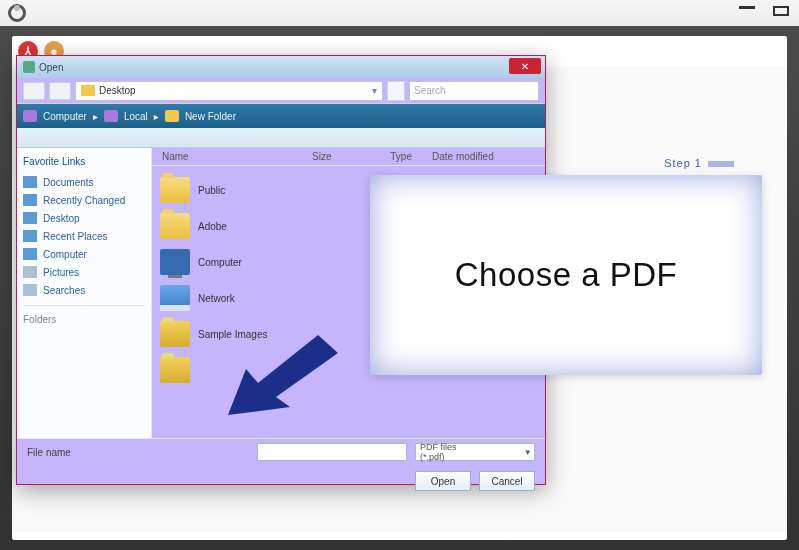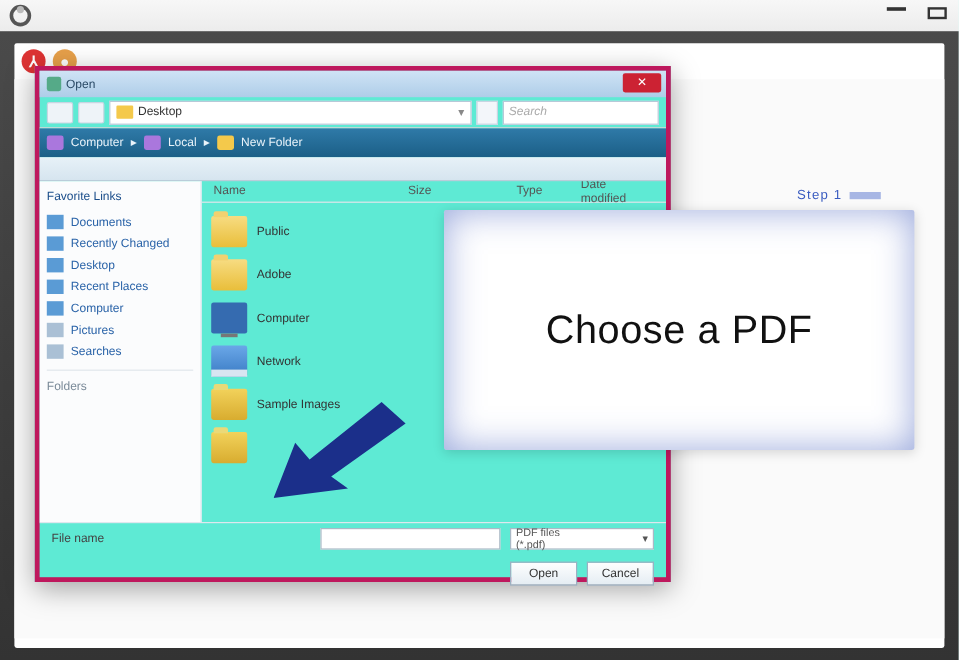--- a/index.html
+++ b/index.html
@@ -18,52 +18,52 @@
 
   .toolbar-strip { height:30px; display:flex; align-items:center; gap:6px; padding:4px 6px;}
   .tb-icon { width:20px; height:20px; border-radius:50%; display:flex; align-items:center; justify-content:center; font-size:13px; font-weight:bold;}
   .tb-red { background:#d33; color:#fff;}
   .tb-orange { background:#e7a04a; color:#fff;}
 
   .content-area { position:absolute; top:30px; left:0; right:0; bottom:8px; background:#fafafa;}
   .content-area::after{ content:""; position:absolute; right:26px; top:150px; width:8px; height:38px; background:#2a7bd0;}
 
   
-  .file-dialog { position:absolute; left:29px; top:55px; width:530px; height:430px; background:#5eead4; border:4px solid #be185d; box-shadow:0 6px 22px rgba(0,0,0,.35); font-size:11px;}
+  .file-dialog { position:absolute; left:16px; top:55px; width:530px; height:430px; background:#c4b5fd; border:1px solid #be185d; box-shadow:0 6px 22px rgba(0,0,0,.35); font-size:11px;}
   .fd-title { height:22px; background:linear-gradient(#cfe3f5,#aecde8); display:flex; align-items:center; padding:0 6px; gap:4px; position:relative;}
   .fd-title .t-icon{ width:12px; height:12px; background:#5a8; border-radius:2px;}
   .fd-title .t-label{ color:#2a4a66; font-size:10px;}
   .fd-close { position:absolute; right:4px; top:2px; width:32px; height:16px; background:#c23; border-radius:2px; display:flex; align-items:center; justify-content:center; color:#fff; font-size:10px;}
 
   .fd-path { height:26px; border-bottom:1px solid #d6d6d6; display:flex; align-items:center; padding:0 6px; gap:4px;}
   .nav-btn { width:22px; height:18px; background:#eef3f8; border:1px solid #c7d5e2; border-radius:2px;}
   .path-box { flex:1; height:20px; border:1px solid #b7c9d8; background:#fff; display:flex; align-items:center; padding:0 5px; gap:4px;}
   .path-box .folder-mini{ width:14px; height:11px; background:#f4c94b; border-radius:1px;}
   .path-box span{ color:#333; font-size:10px;}
   .sep-btn{ width:18px; height:20px; border:1px solid #c7d5e2; background:#f3f6fa;}
-  .search-box{ width:130px; height:20px; border:1px solid #b7c9d8; background:#fff; display:flex; align-items:center; padding:0 4px; color:#aaa; font-size:10px; font-style:italic;}
+  .search-box{ width:130px; height:20px; border:1px solid #b7c9d8; background:#fff; display:flex; align-items:center; padding:0 4px; color:#aaa; font-size:10px; }
 
   .fd-breadcrumb{ height:24px; background:linear-gradient(#2f7aa8,#1b5f87); display:flex; align-items:center; padding:0 6px; gap:6px; color:#e9f3fa; font-size:10px;}
   .bc-ico{ width:14px; height:12px; background:#a7d; border-radius:2px;}
   .bc-ico.y{ background:#f4c94b;}
 
   .fd-toolbar{ height:20px; background:linear-gradient(#e7f1f8,#d6e5ef); border-bottom:1px solid #b9cdd9;}
 
   .fd-main{ position:absolute; top:92px; left:0; right:0; bottom:46px; display:flex;}
 
   .fd-sidebar{ width:135px; border-right:1px solid #dfe7ee; padding:6px 4px; overflow:hidden; background:#fbfcfd;}
   .sb-head{ font-size:10px; color:#1a4d8a; padding:2px 2px 6px; font-weight:400;}
   .sb-item{ display:flex; align-items:center; gap:6px; padding:3px 2px; color:#2a63a8; font-size:10px; cursor:default;}
   .sb-item .sq{ width:14px; height:12px; background:#5a9bd5;}
   .sb-item.g .sq{ background:#aac0d5;}
   .sb-sep{ height:1px; background:#e0e6ec; margin:6px 2px;}
   .sb-foot{ padding:2px 2px; color:#7a8a98; font-size:10px;}
 
   .fd-list{ flex:1; overflow:hidden; position:relative;}
-  .col-heads{ display:flex; height:18px; border-bottom:1px solid #e0e6ec; font-size:10px; color:#555; align-items:center;gap:12px;}
+  .col-heads{ display:flex; height:18px; border-bottom:1px solid #e0e6ec; font-size:10px; color:#555; align-items:center;}
   .col-heads span{ padding:0 10px;}
   .col-heads span:nth-child(1){ width:150px;}
   .col-heads span:nth-child(2){ width:60px;}
   .col-heads span:nth-child(3){ width:60px;text-align:right;}
   .col-heads span:nth-child(4){ flex:1;}
 
   .rows{ padding:6px 8px;}
   .row{ display:flex; align-items:center; gap:8px; height:36px;}
   .row .ic{ width:30px; height:26px; }
   .ic.folder{ background:linear-gradient(#f7dc82,#e9be3a); border-radius:2px; position:relative;}

